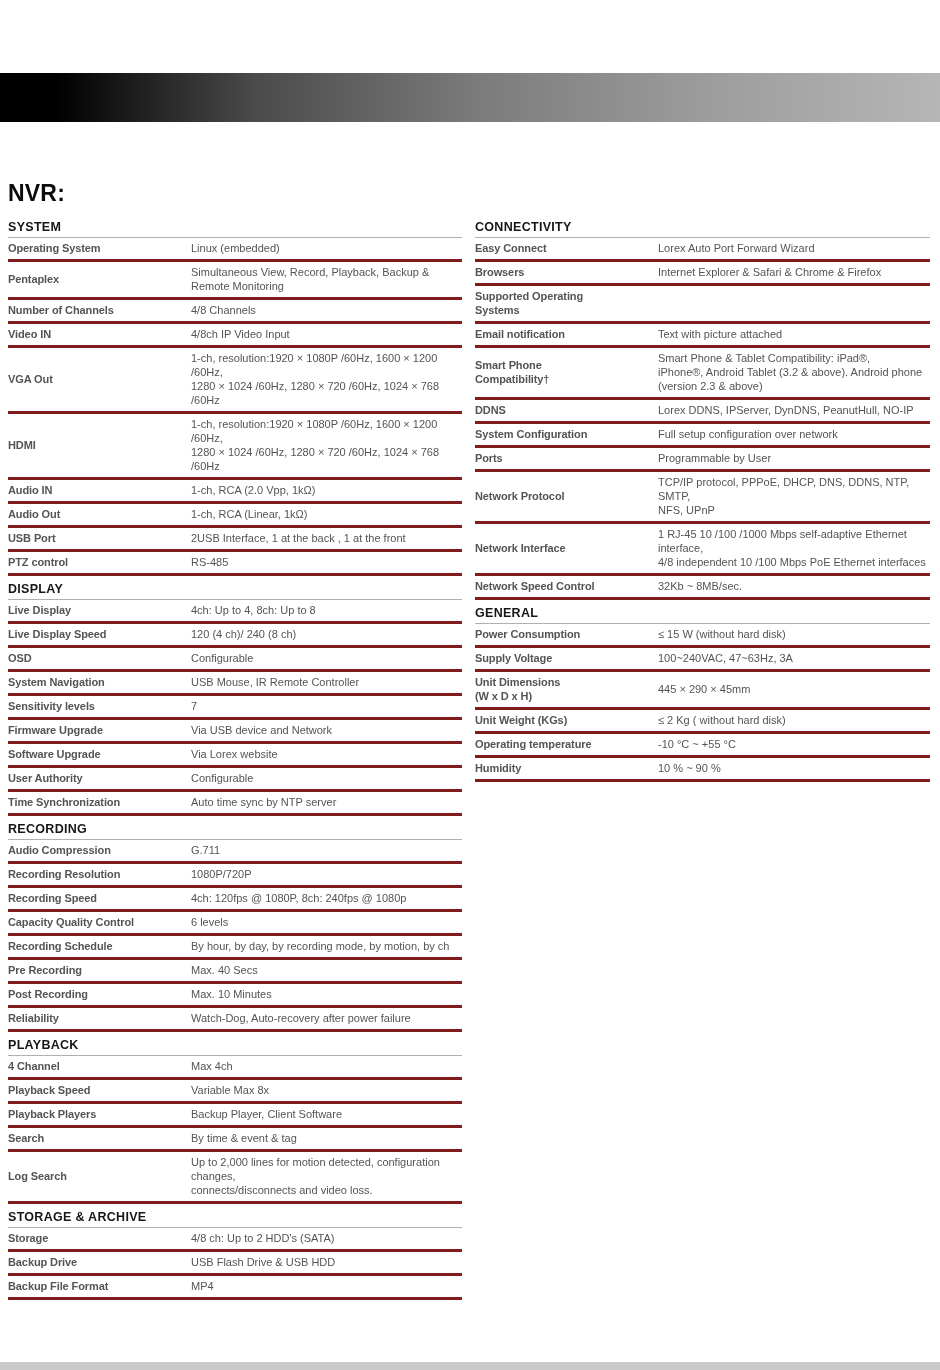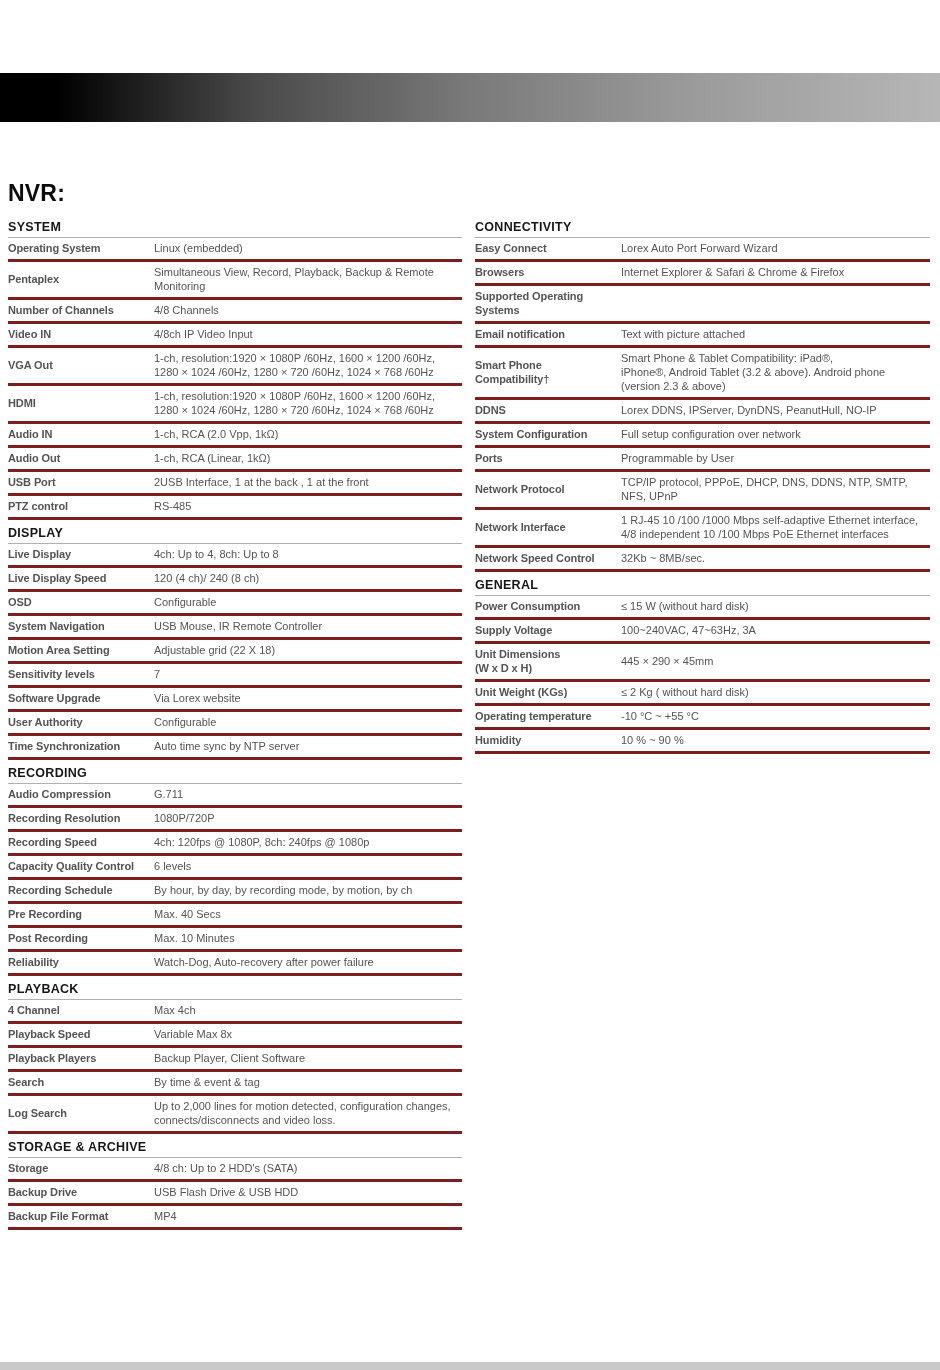--- a/index.html
+++ b/index.html
@@ -33,21 +33,21 @@
     padding:3px 0 4px;
   }
   .spec-label {
     flex:0 0 146px;
     font-size:11px; font-weight:bold; color:#545454;
     line-height:14px; white-space:pre; letter-spacing:-0.1px;
   }
   .spec-value {
     flex:1 1 auto;
     font-size:11px; color:#545454;
-    line-height:14px; white-space:pre-line;
+    line-height:14px; white-space:pre-line;margin-left:37px;
   }
   .footer-bar {
     position:absolute; left:0; top:1362px; width:940px; height:8px;
     background:#c9c9c9;
   }
 </style>
 </head>
 <body>
 
 <div class="header-bar"></div>
@@ -115,26 +115,26 @@
         </div>
         <div class="row">
           <div class="spec-label">OSD</div>
           <div class="spec-value">Configurable</div>
         </div>
         <div class="row">
           <div class="spec-label">System Navigation</div>
           <div class="spec-value">USB Mouse, IR Remote Controller</div>
         </div>
         <div class="row">
-          <div class="spec-label">Motion Area Setting</div>
-          <div class="spec-value">Adjustable grid (22 X 18)</div>
-        </div>
-        <div class="row">
           <div class="spec-label">Sensitivity levels</div>
           <div class="spec-value">7</div>
+        </div>
+        <div class="row">
+          <div class="spec-label">Firmware Upgrade</div>
+          <div class="spec-value">Via USB device and Network</div>
         </div>
         <div class="row">
           <div class="spec-label">Software Upgrade</div>
           <div class="spec-value">Via Lorex website</div>
         </div>
         <div class="row">
           <div class="spec-label">User Authority</div>
           <div class="spec-value">Configurable</div>
         </div>
         <div class="row">

